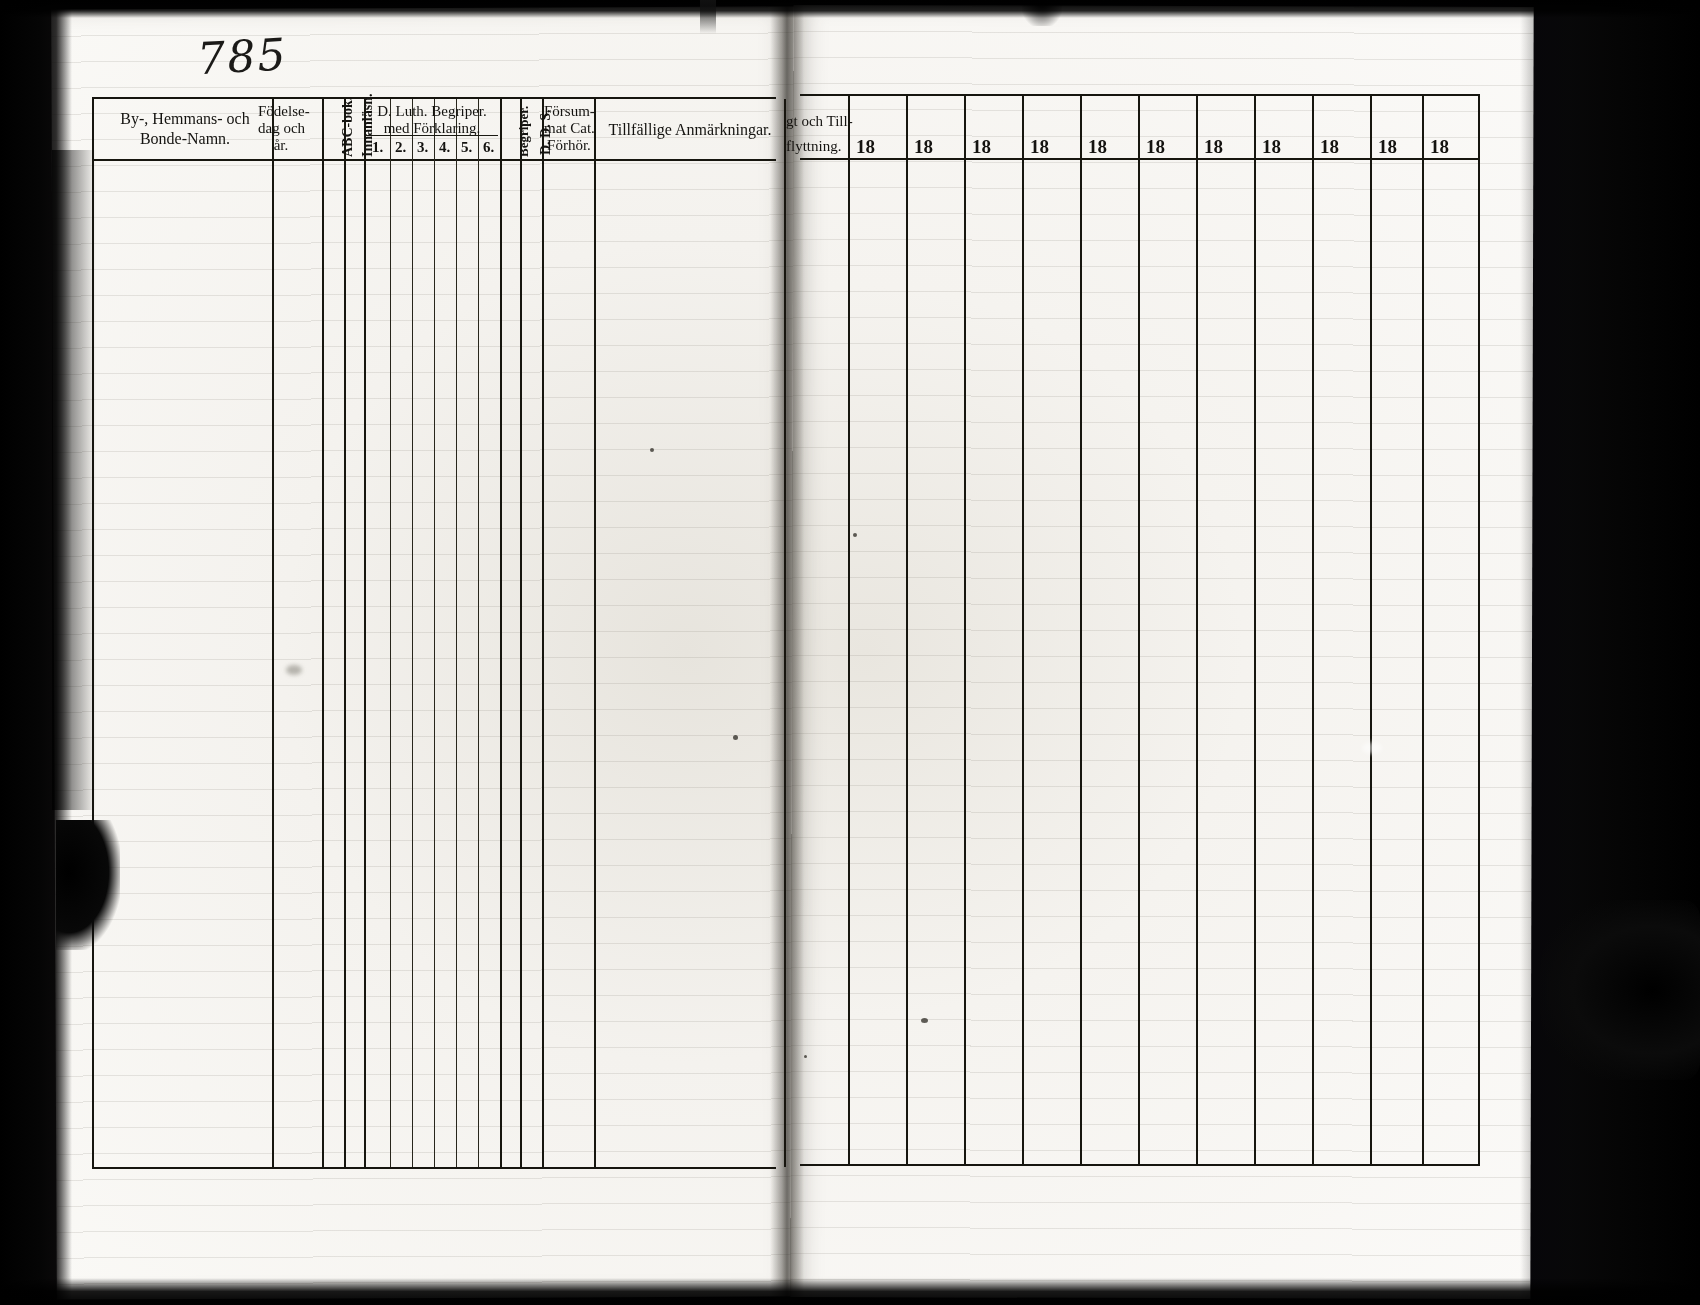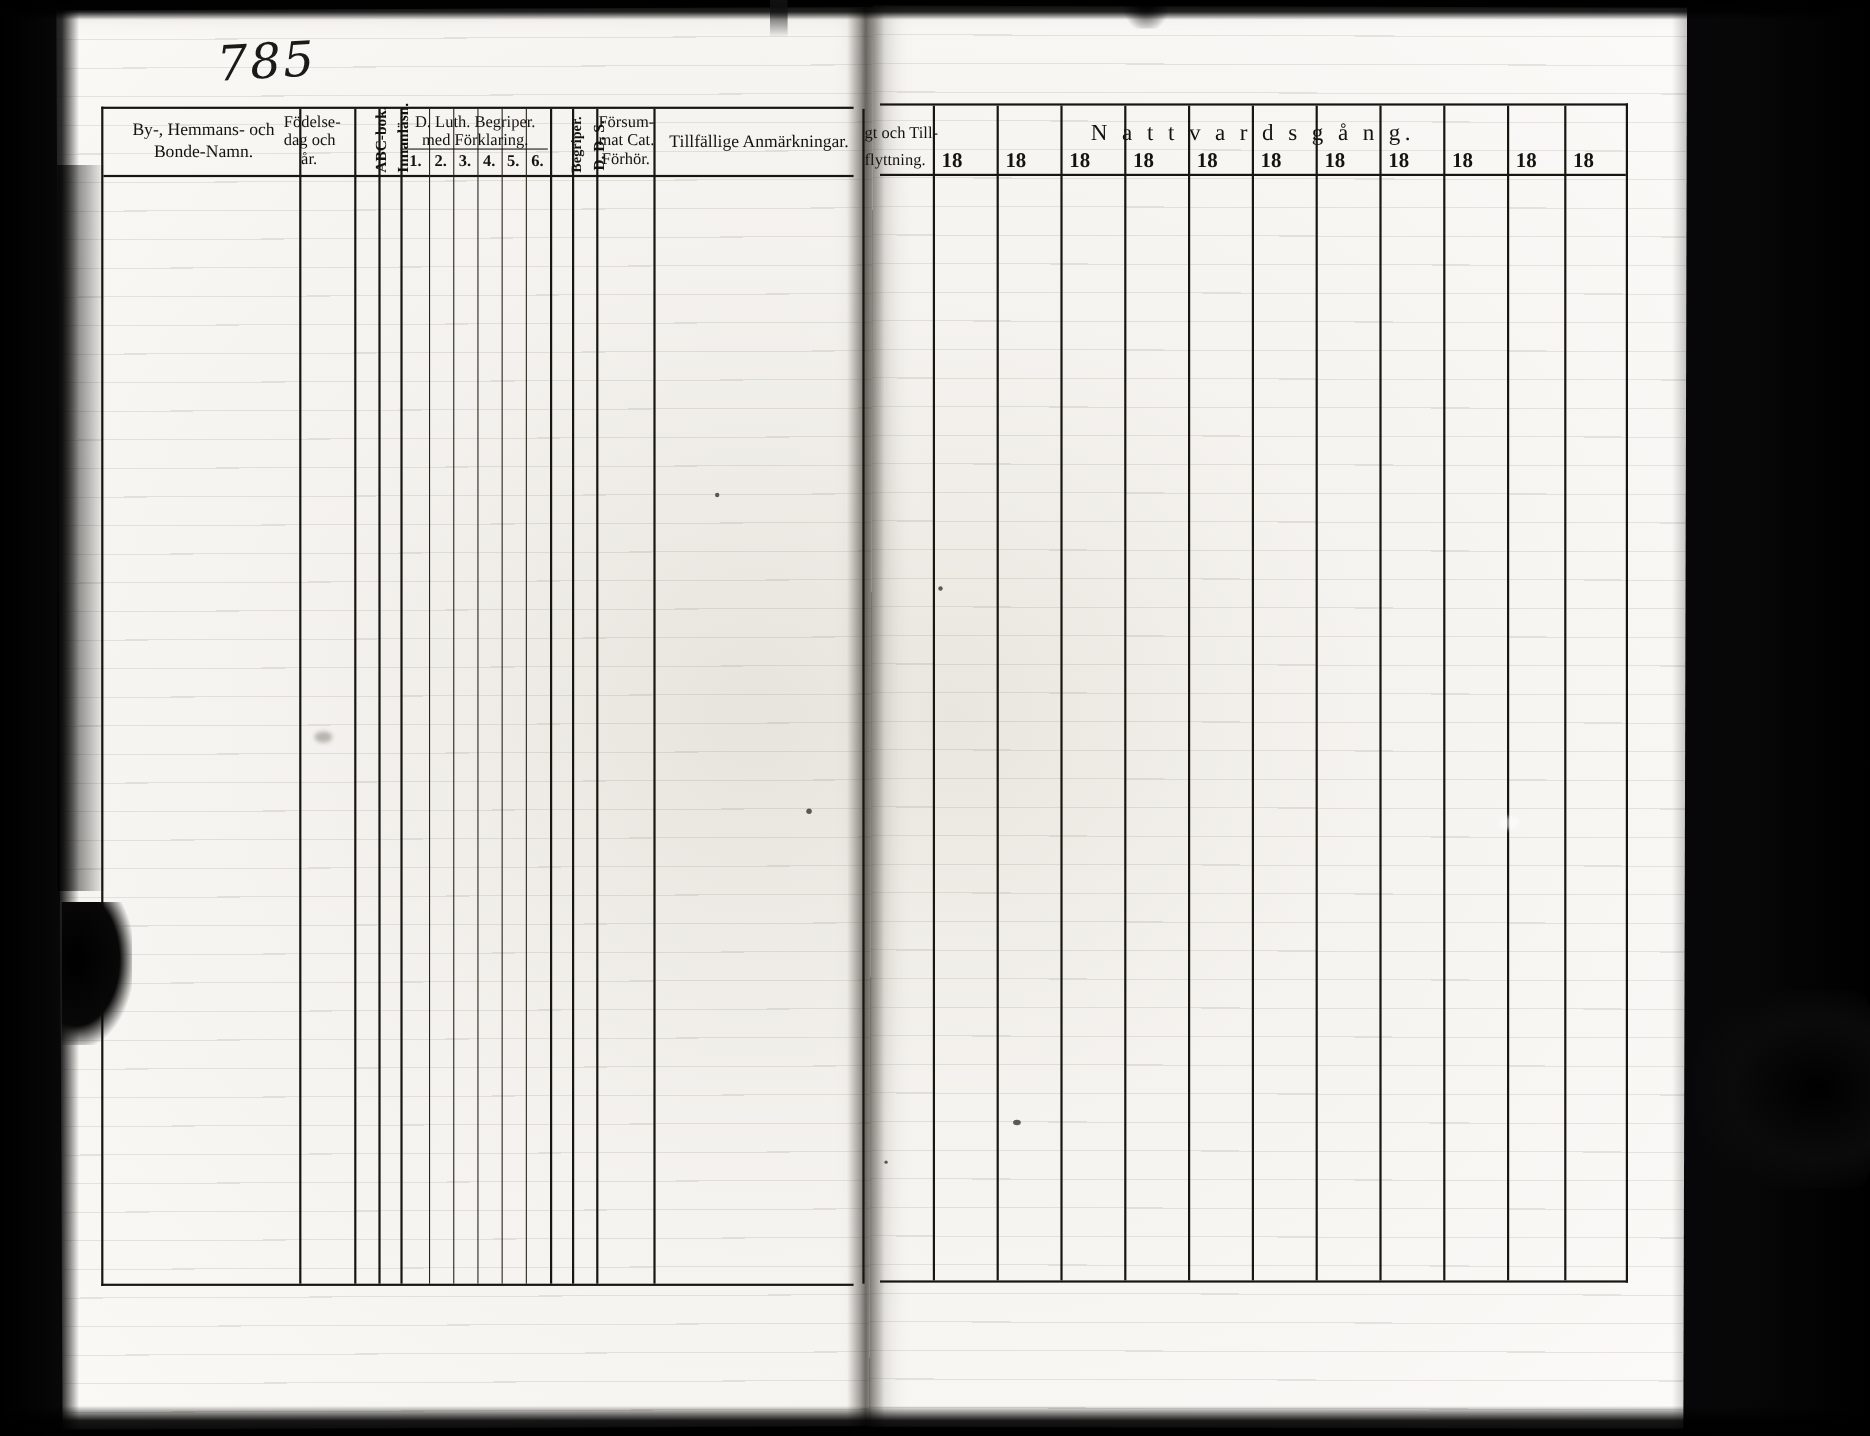--- a/index.html
+++ b/index.html
@@ -306,21 +306,20 @@
 
     <div class="hcell" style="left:692px; top:14px; width:92px; font-size:15px; text-align:left;">
       <div>gt och Till-</div>
       <div style="margin-top:8px;">flyttning.</div>
     </div>
   </div>
 
   <div class="table table-right">
     <div class="hrule" style="top:62px;"></div>
 
-    <div class="nattvard-title">N a t t v a r d s g å n g.</div>
 
     <div class="vrule" style="left:48px; height:1068px;"></div>
     <div class="year-head" style="left:56px;">18</div>
 
     <div class="vrule" style="left:106px; height:1068px;"></div>
     <div class="year-head" style="left:114px;">18</div>
 
     <div class="vrule" style="left:164px; height:1068px;"></div>
     <div class="year-head" style="left:172px;">18</div>
 

